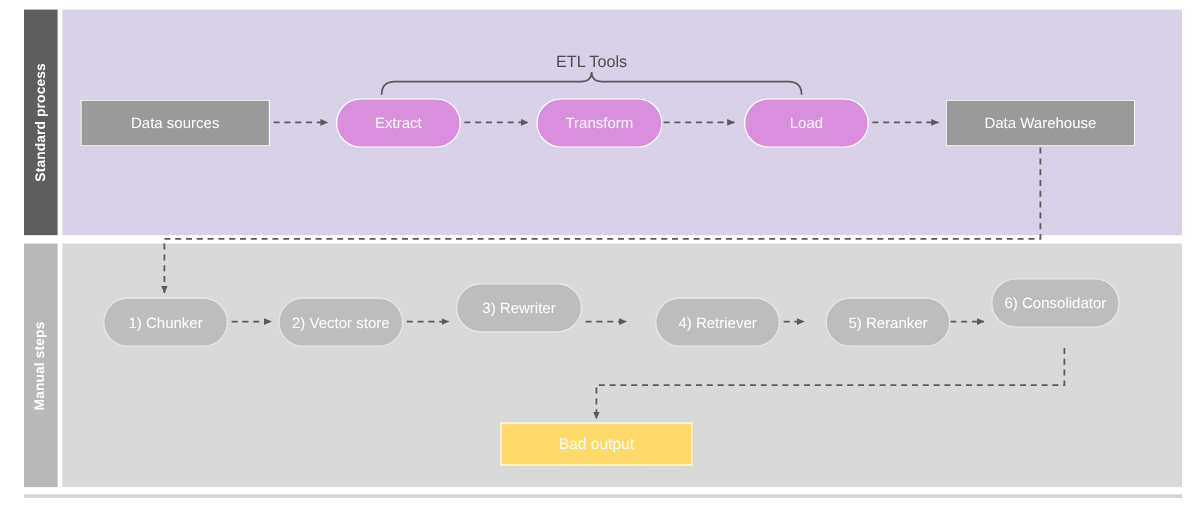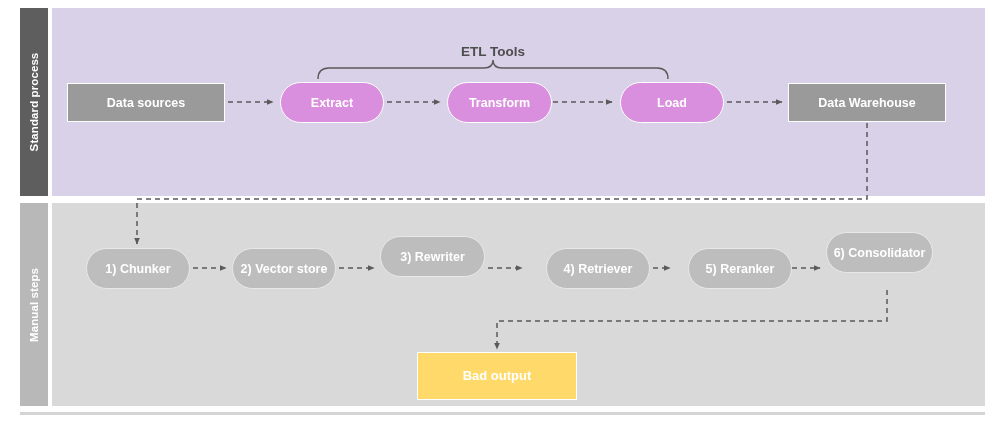--- a/index.html
+++ b/index.html
@@ -51,21 +51,21 @@
   }
 
   
   .node {
     position: absolute;
     display: flex;
     align-items: center;
     justify-content: center;
     text-align: center;
     color: #ffffff;
-    font-weight: bold;
+    font-weight: normal;
     font-size: 12.5px;
     line-height: 14px;
     box-sizing: border-box;
   }
   .node.rect {
     background: #9a9a9a;
     border: 1px solid #ffffff;
   }
   .node.pill-purple {
     background: #d98fdd;
@@ -89,21 +89,21 @@
     position: absolute;
     left: 0;
     top: 0;
     width: 1003px;
     height: 430px;
     pointer-events: none;
   }
   .bracket-label {
     position: absolute;
     color: #4d4d4d;
-    font-weight: bold;
+    font-weight: normal;
     font-size: 13.5px;
     white-space: nowrap;
     text-align: center;
   }
 </style>
 </head>
 <body>
 
 <div id="canvas">
 
@@ -181,19 +181,19 @@
   </div>
 
   <div class="node pill-gray" style="left:688px; top:248px; width:104px; height:41px;">
     <span>5) Reranker</span>
   </div>
 
   <div class="node pill-gray" style="left:826px; top:232px; width:107px; height:41px;">
     <span>6) Consolidator</span>
   </div>
 
-  <div class="node rect-yellow" style="left:417px; top:352px; width:160px; height:48px;">
+  <div class="node rect-yellow" style="left:417px; top:352px; width:160px; height:36px;">
     <span>Bad output</span>
   </div>
 
   <div id="bottom-divider"></div>
 
 </div>
 
 </body></html>

